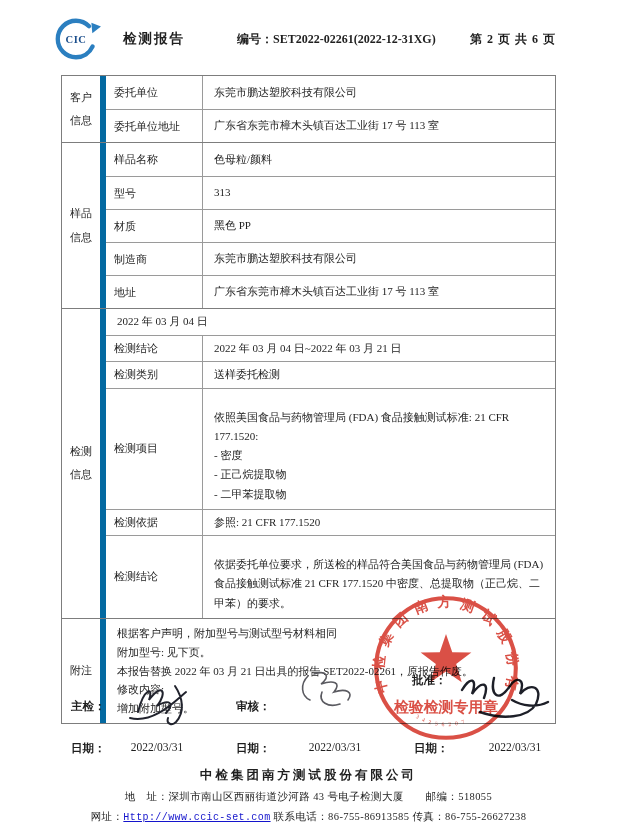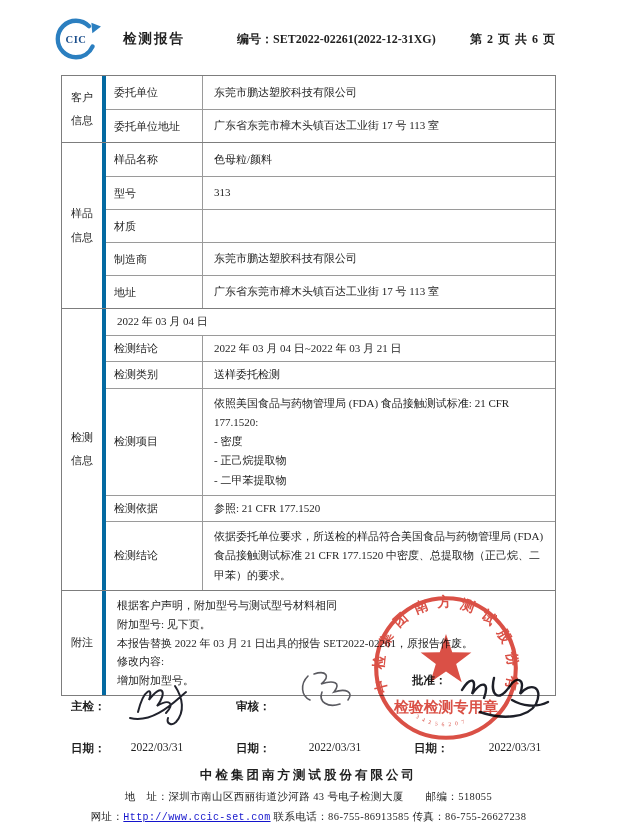--- a/index.html
+++ b/index.html
@@ -34,39 +34,39 @@
     position:absolute; left:61px; top:75px; width:495px;
     border:1.6px solid #7d7d7d;
     font-size:11px;
   }
   .section { display:flex; }
   .section + .section { border-top:1.8px solid #7d7d7d; }
   .section-label {
     width:44px; flex:0 0 44px;
     display:flex; align-items:center; justify-content:center;
     text-align:center; white-space:pre-line; line-height:2.1;
-    border-right:4px solid #0369a1;
+    border-right:6px solid #0369a1;
   }
   .section-rows { flex:1; display:flex; flex-direction:column; }
   .row { display:flex; }
   .row + .row { border-top:1px solid #9a9a9a; }
   .row-label {
     width:97px; flex:0 0 97px;
     padding:3px 8px;
     display:flex; align-items:center;
     border-right:1px solid #9a9a9a;
   }
   .row-value {
     flex:1; padding:3px 11px;
     display:flex; align-items:center;
     white-space:pre-line; line-height:1.75;font-family:Liberation Serif, serif;
   }
   .sec-customer .row, .sec-sample .row { min-height:33px; }
   .sec-test .row { min-height:26px; }
-  .row.tall .row-value { align-items:flex-start; padding-top:5px; padding-bottom:5px; }
+  .row.tall .row-value { align-items:flex-start; padding-top:19px; padding-bottom:5px; }
   .notes-value {
     flex:1; padding:5px 11px;
     white-space:pre-line; line-height:1.72;
   }
   
   .sig-label { position:absolute; font-size:11.5px; font-weight:bold; white-space:nowrap; }
   .sig-svg { position:absolute; }
   .date-value { position:absolute; width:90px; text-align:center; font-size:11.5px; white-space:nowrap; }
   
   .stamp {
@@ -122,20 +122,21 @@
         <div class="row">
           <div class="row-label">样品名称</div>
           <div class="row-value">色母粒/颜料</div>
         </div>
         <div class="row">
           <div class="row-label">型号</div>
           <div class="row-value">313</div>
         </div>
         <div class="row">
           <div class="row-label">材质</div>
+          <div class="row-value">黑色 PP</div>
         </div>
         <div class="row">
           <div class="row-label">制造商</div>
           <div class="row-value">东莞市鹏达塑胶科技有限公司</div>
         </div>
         <div class="row">
           <div class="row-label">地址</div>
           <div class="row-value">广东省东莞市樟木头镇百达工业街 17 号 113 室</div>
         </div>
       </div>

